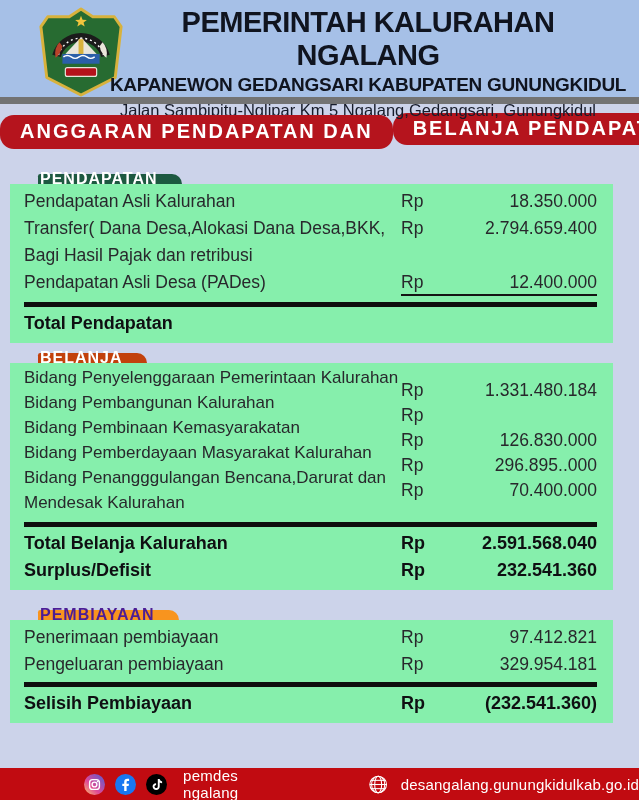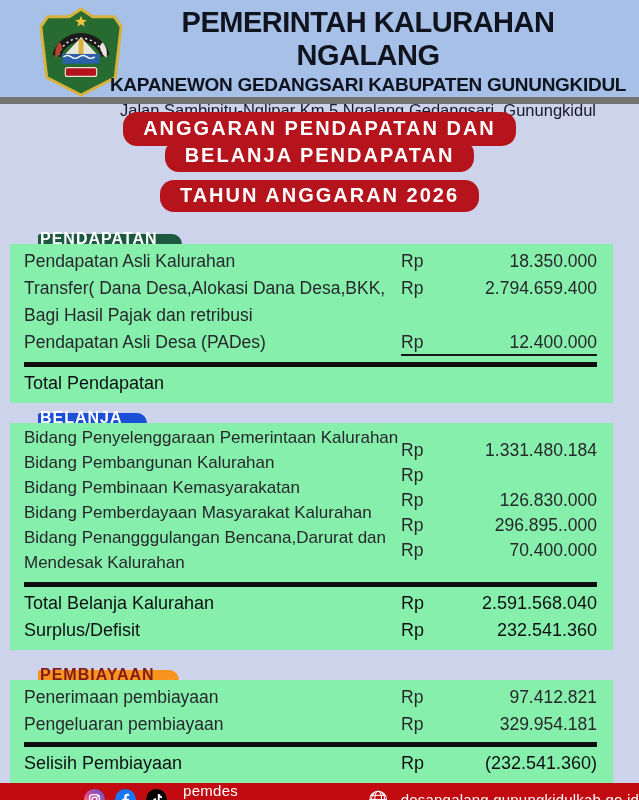--- a/index.html
+++ b/index.html
@@ -13,45 +13,45 @@
 
   
   .hdr { height:104px; background:#a6c0e7; border-bottom:7px solid #737373; position:relative; flex:0 0 auto; }
   .logo { position:absolute; left:36px; top:7px; width:90px; height:90px; }
   .hdr-text { position:absolute; left:108px; top:6px; width:520px; text-align:center; color:#10141f; }
   .hdr-title { font-size:29px; font-weight:800; line-height:33px; letter-spacing:-0.5px; }
   .hdr-sub   { font-size:19px; font-weight:800; line-height:25px; letter-spacing:-0.3px; }
   .hdr-addr  { font-size:16.5px; font-weight:400; line-height:26px; position:relative; left:-10px; white-space:nowrap; color:#161b2a; }
 
   
-  .banner-wrap { margin-top:8px; display:flex; flex-direction:column; align-items:center; flex:0 0 auto; }
+  .banner-wrap { margin-top:8px; display:flex; flex-direction:row; align-items:center; flex:0 0 auto; }
   .bnr { background:#b5141d; color:#ffffff; font-weight:700; font-size:20px; letter-spacing:2px;
          text-align:center; border-radius:14px; white-space:nowrap; }
   .b1 { padding:5px 20px 6px; position:relative; z-index:1; }
   .b2 { margin-top:-6px; padding:4px 20px 5px; }
   .b3 { margin-top:8px; padding:4px 20px 5px; }
 
   
   .tag { display:inline-block; margin-left:38px; padding:5px 24px 5px 2px;
          border-radius:4px 18px 0 0; font-size:16px; font-weight:700; letter-spacing:1px; }
   .tag-green  { background:#1d5941; color:#ffffff; }
-  .tag-red    { background:#1d4ed8; color:#ffffff; }
-  .tag-orange { background:#f8941e; color:#7f1d1d; }
+  .tag-red    { background:#c2410c; color:#ffffff; }
+  .tag-orange { background:#f8941e; color:#4c1d95; }
   .tag-row { line-height:0; flex:0 0 auto; }
 
   
   .panel { margin:0 26px 0 10px; background:#86efac; padding:4px 16px 6px 14px; flex:0 0 auto; }
   .row { display:flex; align-items:baseline; padding:2px 0; font-size:17.5px; color:#28282c; line-height:23px; }
   .row .lbl { flex:1; white-space:nowrap; }
   .money { display:flex; width:196px; align-items:baseline; }
   .money .rp  { width:46px; }
   .money .val { flex:1; text-align:right; }
   .acct { border-bottom:2px solid #141414; }
   .thick { height:5px; background:#0e0e0e; margin:4px 0 3px; }
-  .total-row { font-weight:400; color:#0f0f12; font-size:18px; }
+  .total-row { font-weight:700; color:#0f0f12; font-size:18px; }
   .total-chunk { text-align:right; }
 
   
   .belanja-grid { display:flex; }
   .b-labels { flex:1; padding-top:1px; }
   .b-label  { height:25px; font-size:17px; color:#28282c; white-space:nowrap; }
   .b-values { width:196px; padding-top:13px; }
   .b-vrow   { height:25px; display:flex; align-items:baseline; font-size:17.5px; color:#28282c; }
   .b-vrow .rp  { width:46px; }
   .b-vrow .val { flex:1; text-align:right; }

